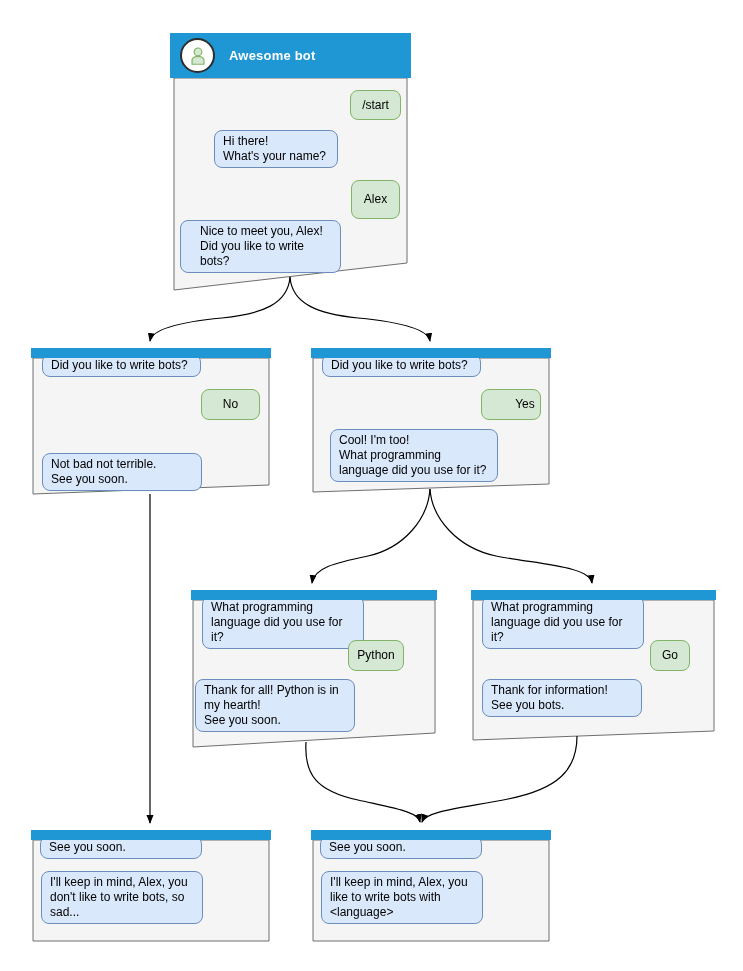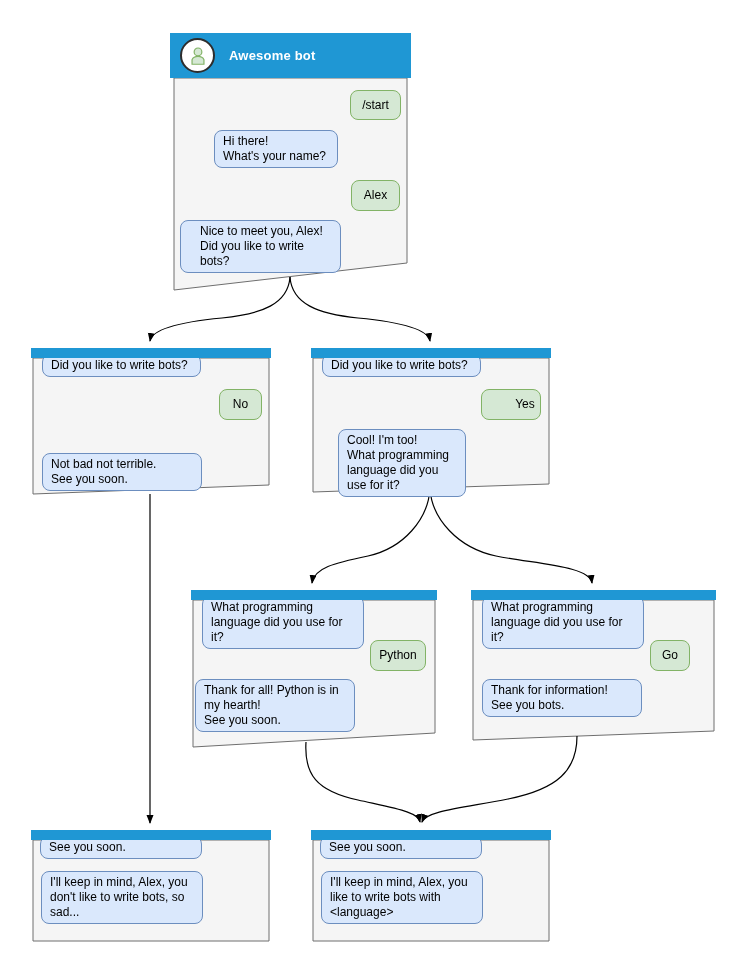--- a/index.html
+++ b/index.html
@@ -76,41 +76,41 @@
       <svg width="22" height="22" viewBox="0 0 24 24">
         <circle cx="12" cy="7.5" r="4.2" fill="#d5e8d4" stroke="#82b366" stroke-width="1.3"></circle>
         <path d="M5.5,21 L5.5,16 Q7,12.5 12,12.5 Q17,12.5 18.5,16 L18.5,21 Z" fill="#d5e8d4" stroke="#82b366" stroke-width="1.3"></path>
       </svg>
     </span>
     <span class="win-title">Awesome bot</span>
   </div>
   <div class="bubble user" style="left:350px; top:90px;  width:51px; height:30px;">/start</div>
   <div class="bubble bot" style="left:180px; top:130px; width:124px;margin-left:34px;">Hi there!
 What's your name?</div>
-  <div class="bubble user" style="left:351px; top:180px; width:49px; height:31px;">Alex</div>
+  <div class="bubble user" style="left:351px; top:180px; width:49px; height:39px;">Alex</div>
   <div class="bubble bot" style="left:180px; top:220px; width:161px;padding-left:19px;">Nice to meet you, Alex!
 Did you like to write bots?</div>
 
   <div class="bar" style="left:31px; top:348px; width:240px; height:10px;"></div>
   <div class="bubble bot" style="left:42px; top:354px; width:159px;">Did you like to write bots?</div>
-  <div class="bubble user" style="left:219px; top:389px; width:43px; height:31px;">No</div>
+  <div class="bubble user" style="left:201px; top:389px; width:59px; height:31px;">No</div>
   <div class="bubble bot" style="left:42px; top:429px; width:160px;margin-top:24px;">Not bad not terrible.
 See you soon.</div>
 
   <div class="bar" style="left:311px; top:348px; width:240px; height:10px;"></div>
   <div class="bubble bot" style="left:322px; top:354px; width:159px;">Did you like to write bots?</div>
   <div class="bubble user" style="left:481px; top:389px; width:60px; height:31px;padding-left:36px;">Yes</div>
-  <div class="bubble bot" style="left:338px; top:429px; width:128px;">Cool! I'm too!
+  <div class="bubble bot" style="left:330px; top:429px; width:168px;">Cool! I'm too!
 What programming
 language did you use for it?</div>
 
   <div class="bar" style="left:191px; top:590px; width:246px; height:10px;"></div>
   <div class="bubble bot" style="left:202px; top:596px; width:162px;">What programming
 language did you use for it?</div>
-  <div class="bubble user" style="left:370px; top:640px; width:56px; height:31px;">Python</div>
+  <div class="bubble user" style="left:348px; top:640px; width:56px; height:31px;">Python</div>
   <div class="bubble bot" style="left:195px; top:679px; width:160px;">Thank for all! Python is in
 my hearth!
 See you soon.</div>
 
   <div class="bar" style="left:471px; top:590px; width:245px; height:10px;"></div>
   <div class="bubble bot" style="left:482px; top:596px; width:162px;">What programming
 language did you use for it?</div>
   <div class="bubble user" style="left:650px; top:640px; width:40px; height:31px;">Go</div>
   <div class="bubble bot" style="left:482px; top:679px; width:160px;">Thank for information!
 See you bots.</div>

